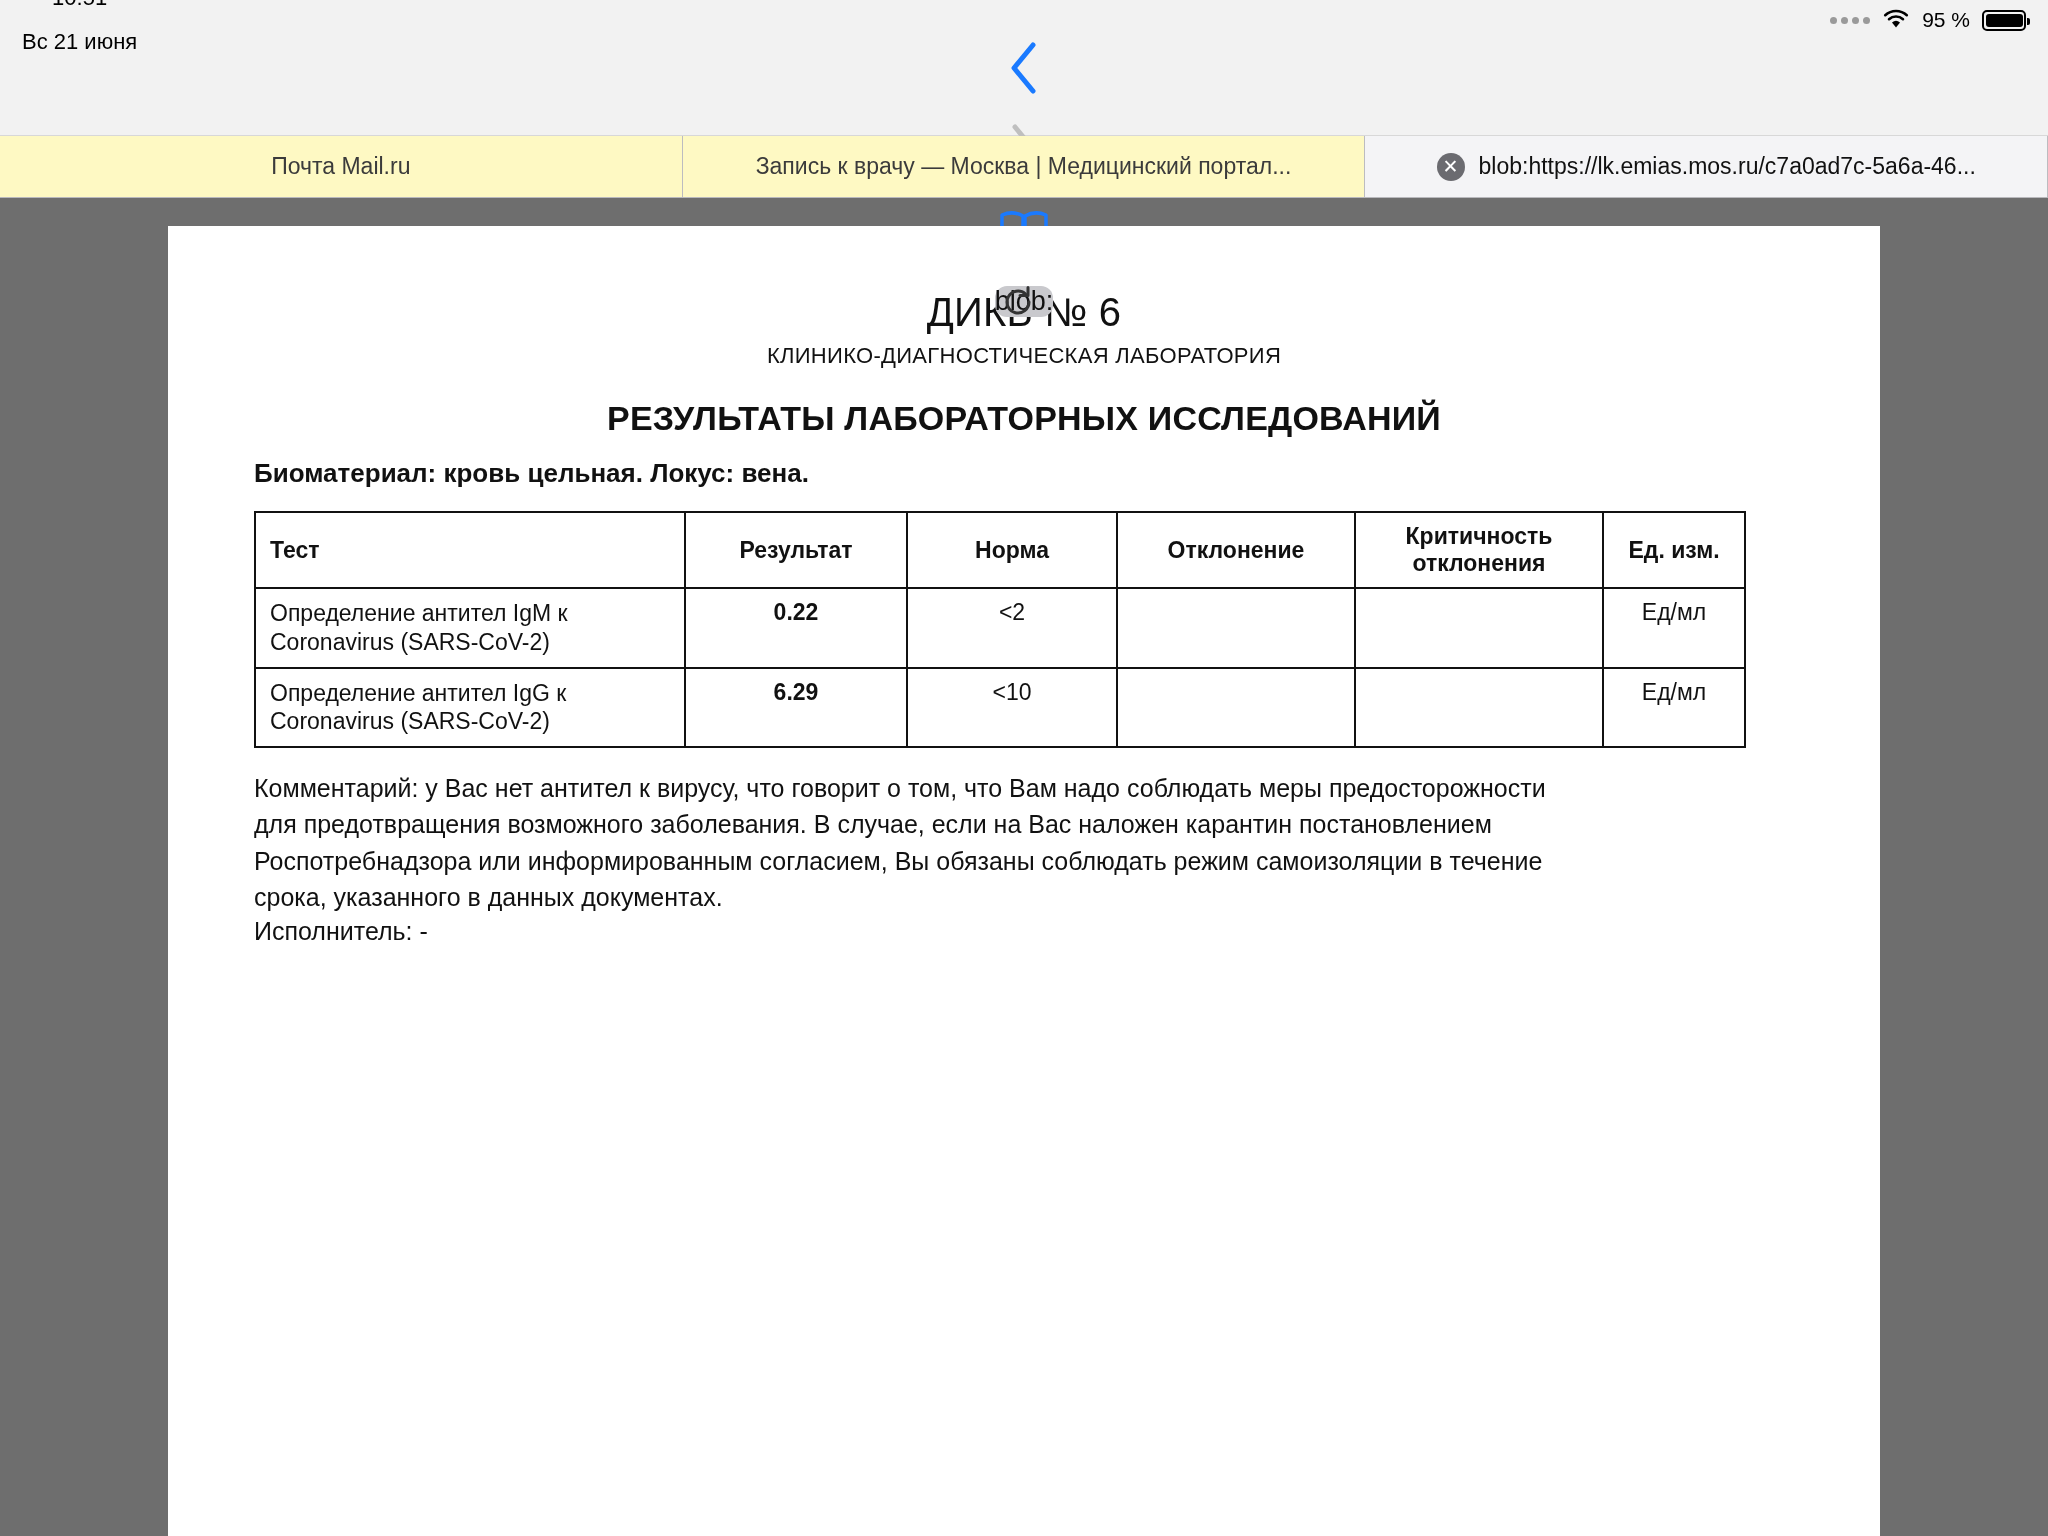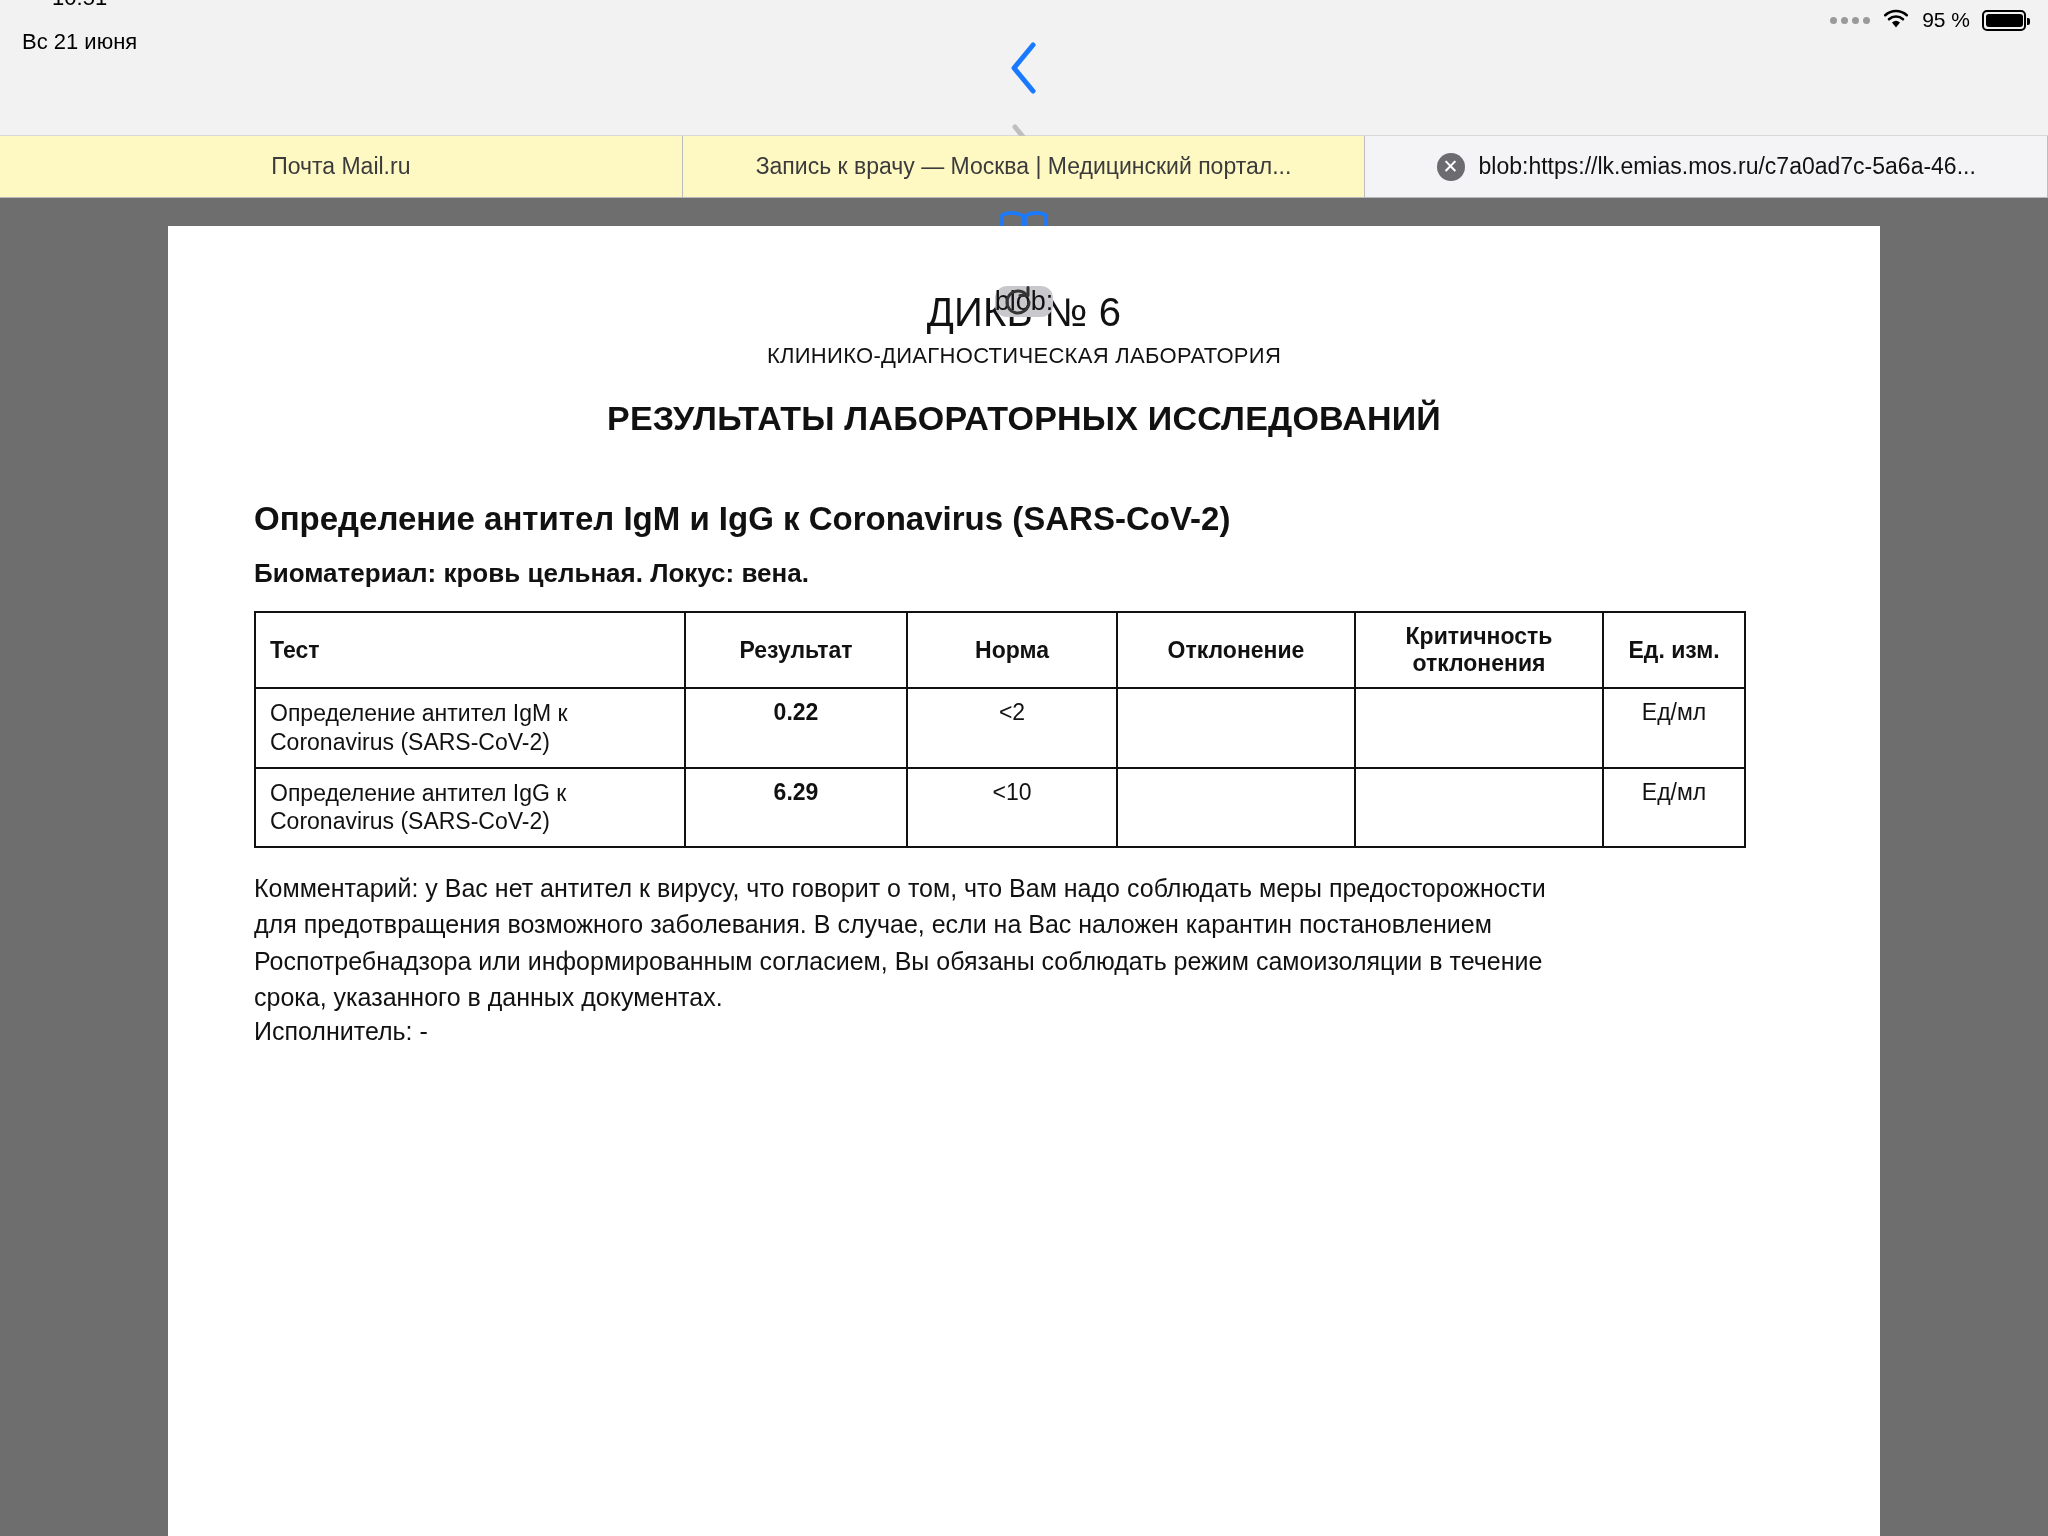--- a/index.html
+++ b/index.html
@@ -310,21 +310,20 @@
 </div>
 
 <div class="page-viewport">
   <div class="paper">
     <div class="doc">
 
       <div class="clinic">ДИКБ № 6</div>
       <div class="lab">КЛИНИКО-ДИАГНОСТИЧЕСКАЯ ЛАБОРАТОРИЯ</div>
       <div class="main-title">РЕЗУЛЬТАТЫ ЛАБОРАТОРНЫХ ИССЛЕДОВАНИЙ</div>
 
-      <div class="section-title">Определение антител IgM и IgG к Coronavirus (SARS-CoV-2)</div>
       <div class="biomaterial">Биоматериал: кровь цельная. Локус: вена.</div>
 
       <table class="results">
         <colgroup>
           <col style="width:430px">
           <col style="width:222px">
           <col style="width:210px">
           <col style="width:238px">
           <col style="width:248px">
           <col style="width:142px">

